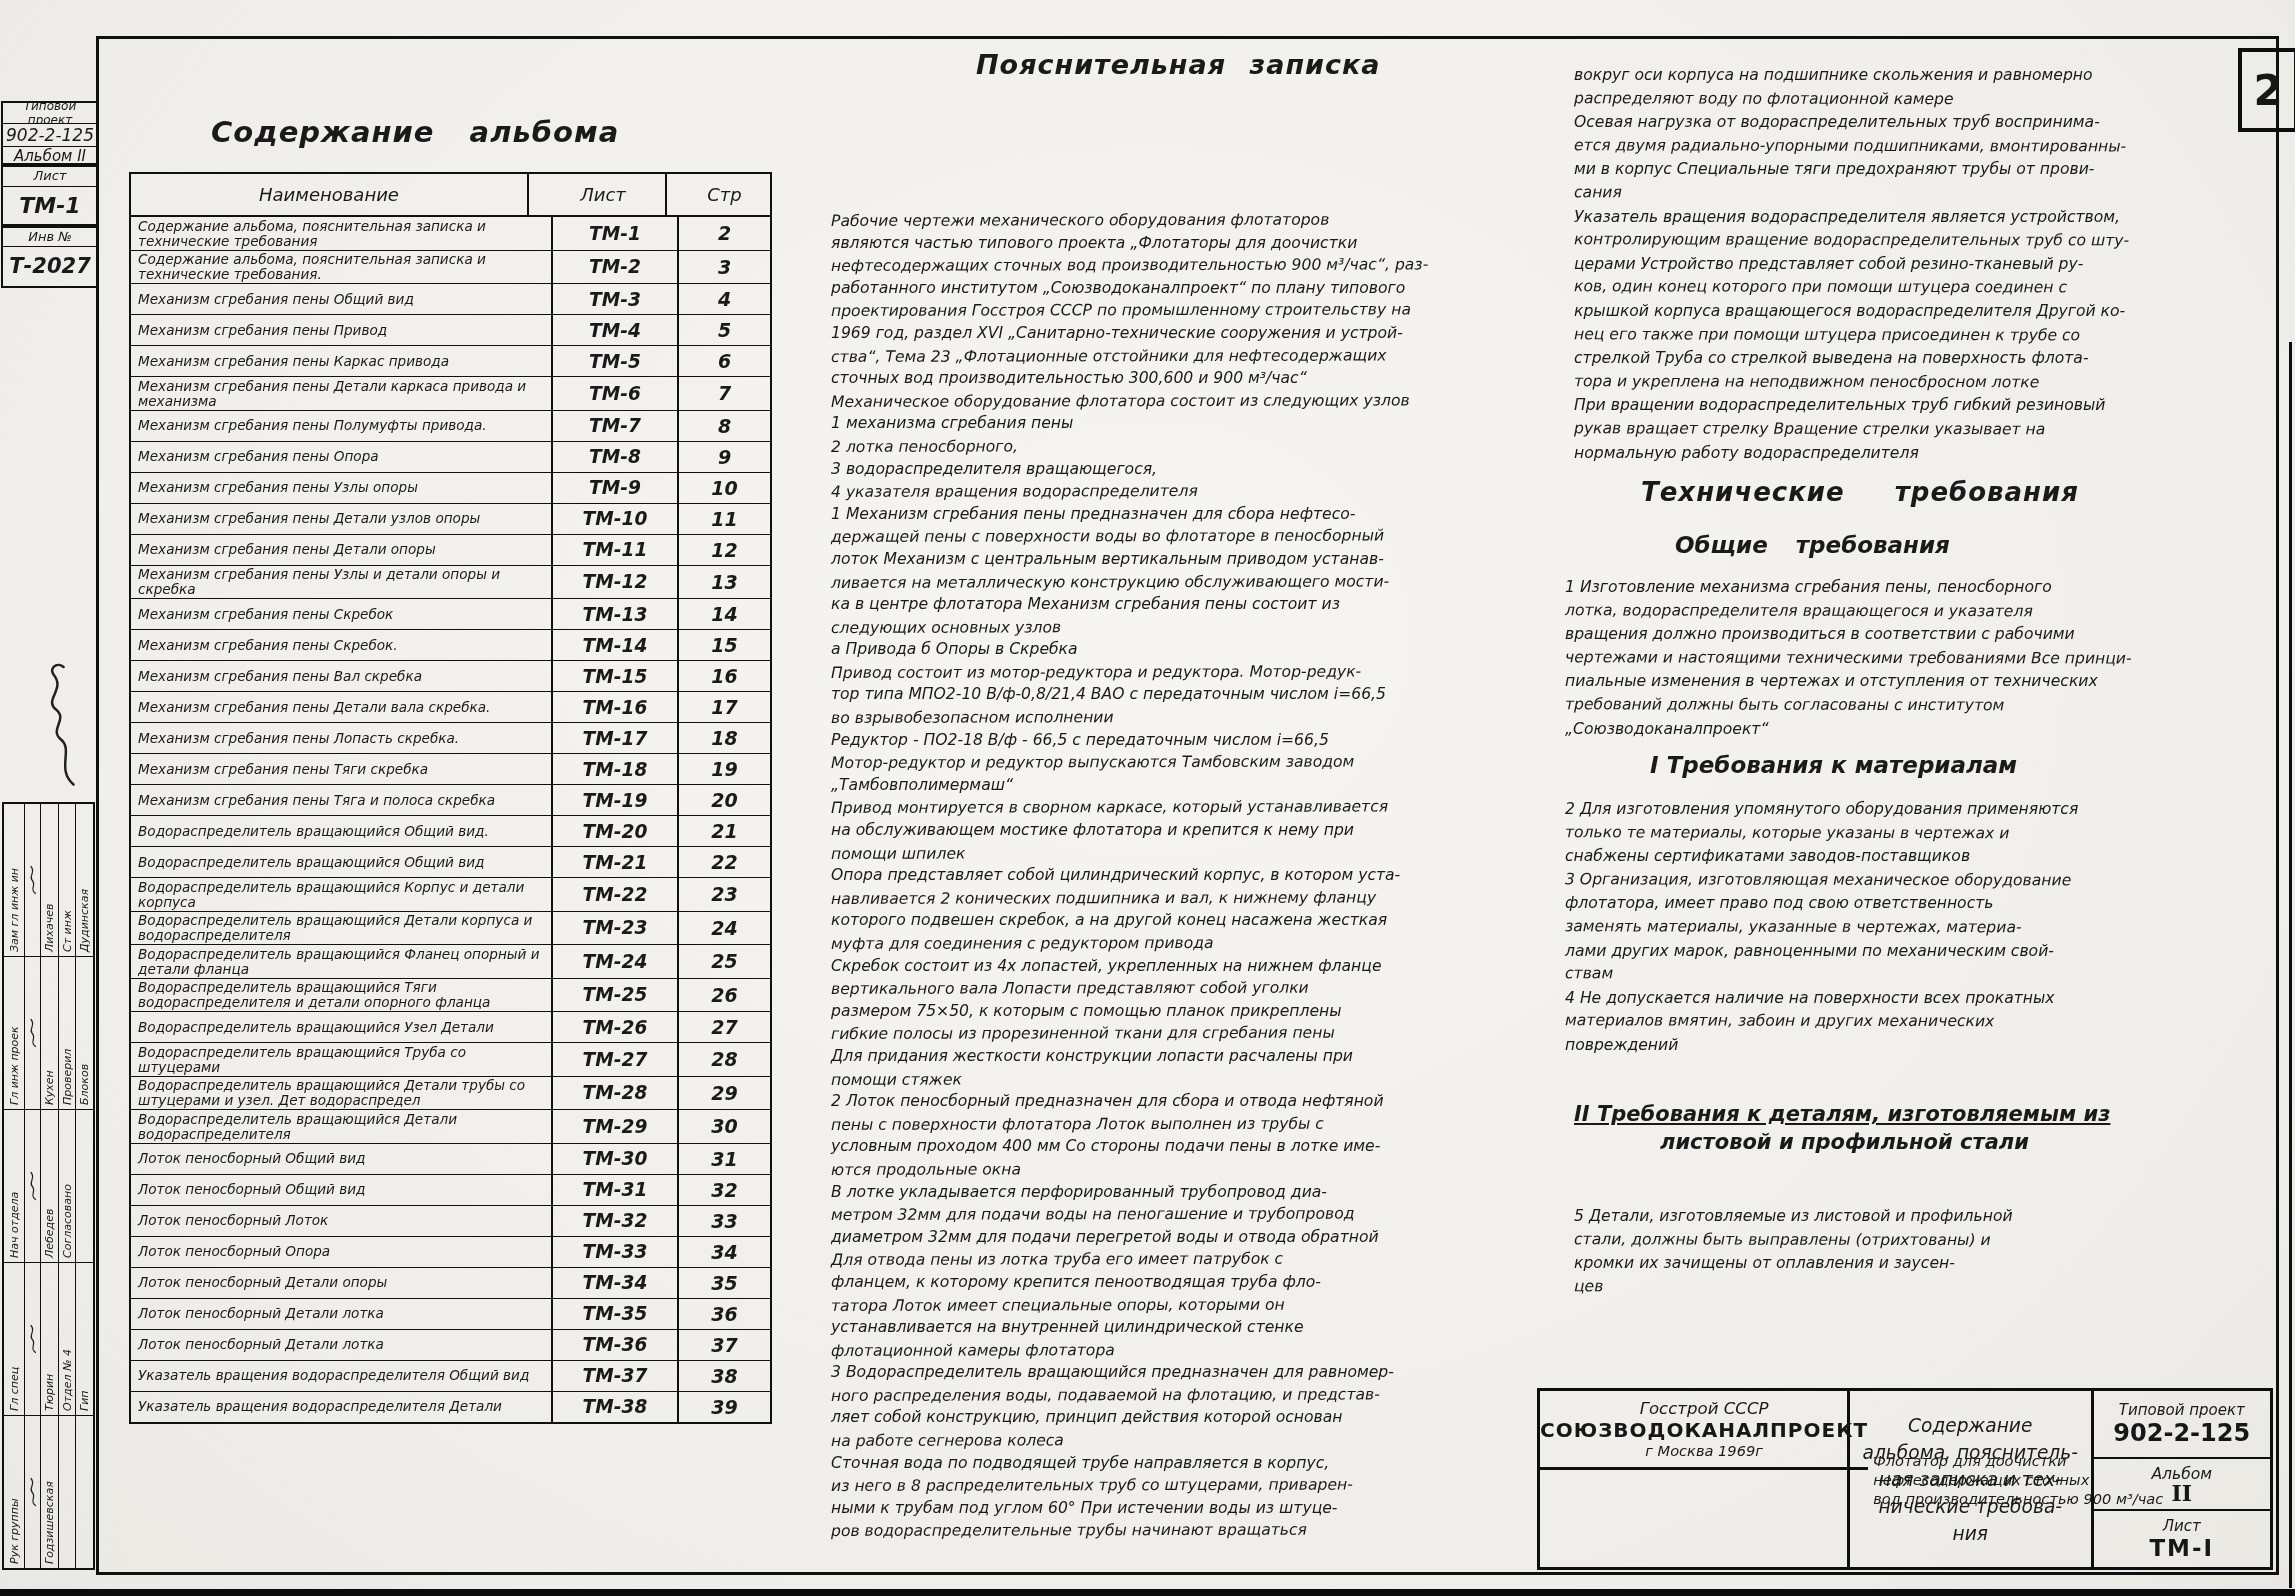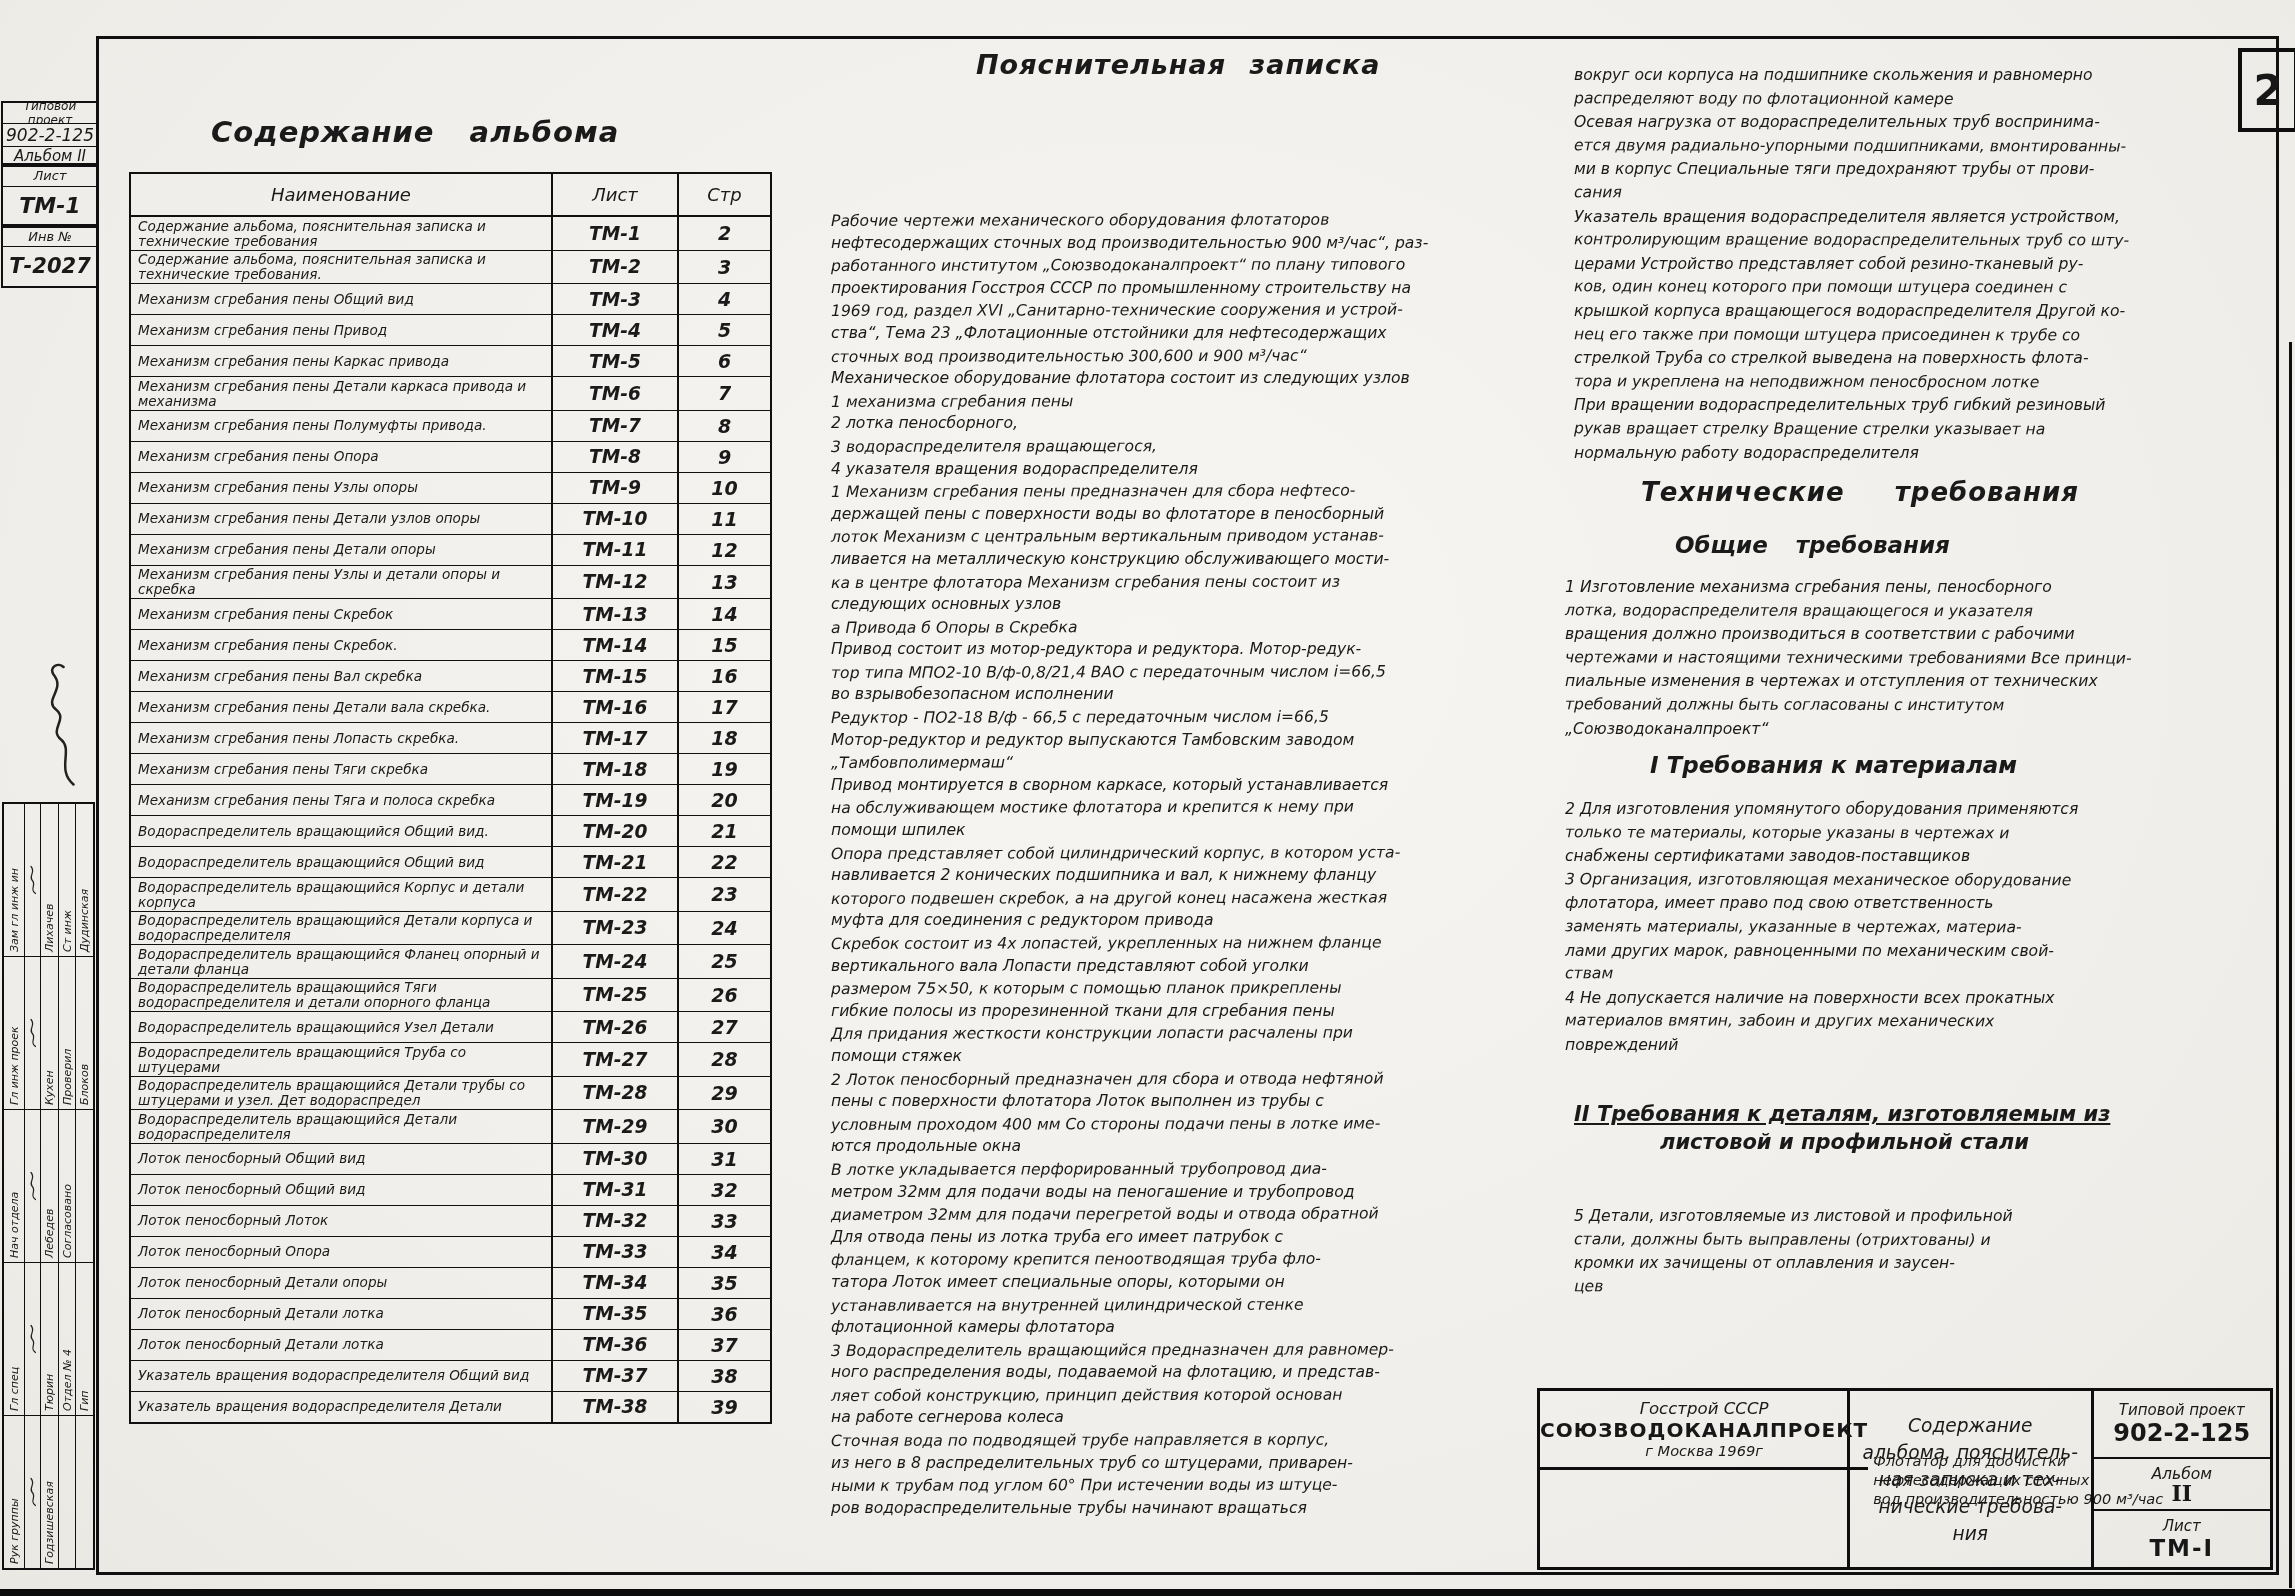--- a/index.html
+++ b/index.html
@@ -37,21 +37,21 @@
     display:flex;border:2px solid #101010;box-sizing:border-box;}
   .sig-col{flex:1;border-right:1.5px solid #101010;display:flex;flex-direction:column;}
   .sig-col:last-child{border-right:none;}
   .sc{border-bottom:1px solid #101010;display:flex;align-items:center;padding:0.5px 4px;font-size:11px;overflow:hidden;white-space:nowrap;}
   .sc:last-child{border-bottom:none;}
   .sc-role{height:19px;} .sc-sig{height:14px;justify-content:center;} .sc-name{height:16px;}
   .sc-role2{height:15px;} .sc-name2{height:15px;}
   
   .toc-title{position:absolute;left:211px;top:115px;font-size:29px;font-weight:bold;word-spacing:24px;letter-spacing:1px;}
   .toc-table{position:absolute;left:129px;top:172px;width:643px;border:2.5px solid #101010;box-sizing:border-box;}
-  .toc-head{display:flex;height:41px;border-bottom:2.5px solid #101010;}
+  .toc-head{display:flex;height:41px;border-bottom:2.5px solid #101010;gap:12px;}
   .th{display:flex;align-items:center;justify-content:center;font-size:18px;}
   .th-name{flex:1;border-right:2px solid #101010;}
   .th-sheet{width:124px;border-right:2px solid #101010;}
   .th-page{width:91px;}
   .toc-row{display:flex;border-bottom:1.5px solid #101010;min-height:30px;}
   .toc-row:last-child{border-bottom:none;}
   .td-name{flex:1;border-right:2px solid #101010;font-size:13.6px;line-height:15px;padding:1.5px 5px 1px 7px;display:flex;align-items:center;}
   .td-sheet{width:124px;border-right:2px solid #101010;display:flex;align-items:center;justify-content:center;font-size:18.6px;font-weight:bold;}
   .td-page{width:91px;display:flex;align-items:center;justify-content:center;font-size:19px;font-weight:bold;}
   
@@ -387,20 +387,21 @@
         <div class="td-sheet hw">ТМ-38</div>
         <div class="td-page hw">39</div>
       </div>
       </div>
   </div>
 
   <div class="note-title hw">Пояснительная записка</div>
   <div class="note-lines">
 
   <div class="ln hw">Рабочие чертежи механического оборудования флотаторов</div>
+      <div class="ln hw">являются частью типового проекта „Флотаторы для доочистки</div>
       <div class="ln hw">нефтесодержащих сточных вод производительностью 900 м³/час“, раз-</div>
       <div class="ln hw">работанного институтом „Союзводоканалпроект“ по плану типового</div>
       <div class="ln hw">проектирования Госстроя СССР по промышленному строительству на</div>
       <div class="ln hw">1969 год, раздел XVI „Санитарно-технические сооружения и устрой-</div>
       <div class="ln hw">ства“, Тема 23 „Флотационные отстойники для нефтесодержащих</div>
       <div class="ln hw">сточных вод производительностью 300,600 и 900 м³/час“</div>
       <div class="ln hw">Механическое оборудование флотатора состоит из следующих узлов</div>
       <div class="ln hw">1 механизма сгребания пены</div>
       <div class="ln hw">2 лотка пеносборного,</div>
       <div class="ln hw">3 водораспределителя вращающегося,</div>

